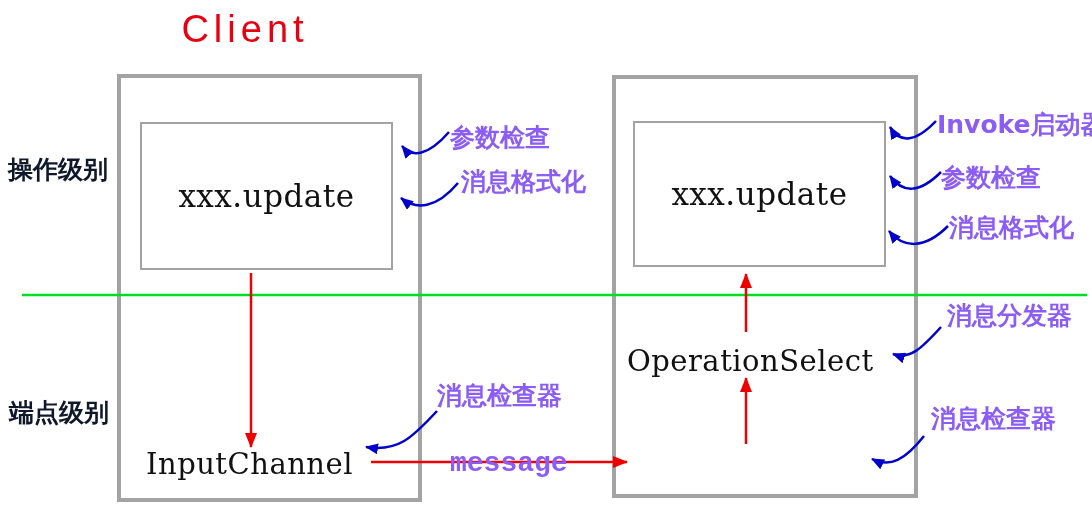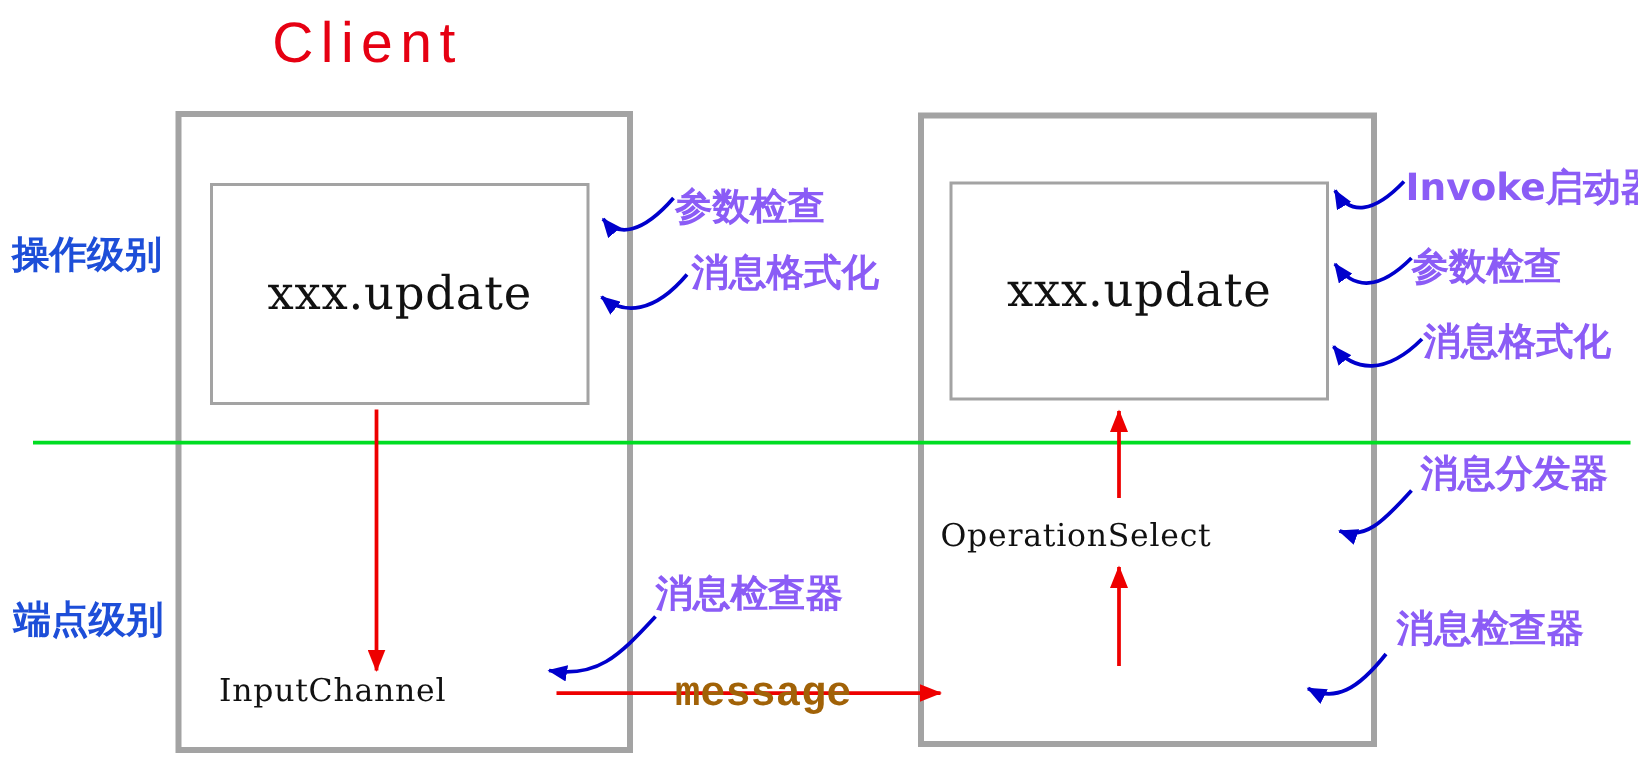--- a/index.html
+++ b/index.html
@@ -22,54 +22,54 @@
     color:#e60012;
     font-size:38px;
     letter-spacing:5px;
     font-family:Liberation Sans, sans-serif;
     text-align:center;
     white-space:nowrap;
   }
   .serif-label{
     position:absolute;
     color:#111111;
-    font-size:21px;
+    font-size:29px;
     letter-spacing:0.5px;
     font-family:"DejaVu Serif", serif;
     white-space:nowrap;
     line-height:1;
   }
   .op-label{
     color:#111111;
     font-size:31px;
     letter-spacing:0.5px;
     font-family:"DejaVu Serif", serif;
     white-space:nowrap;
   }
   .green-label{
     position:absolute;
-    color:#1d4ed8;
+    color:#0f172a;
     font-size:25px;
     font-weight:bold;
     font-family:"DejaVu Sans", sans-serif;
     white-space:nowrap;
     line-height:1;
   }
   .blue-note{
     position:absolute;
     color:#8b5cf6;
     font-size:25px;
     font-weight:bold;
     font-family:"DejaVu Sans", sans-serif;
     white-space:nowrap;
     line-height:1;
   }
   .message{
     position:absolute;
-    color:#a16207;
+    color:#8b5cf6;
     font-size:28px;
     font-weight:bold;
     font-family:"Liberation Mono", monospace;
     white-space:nowrap;
     line-height:1;
   }
   svg.arrows{position:absolute;left:0;top:0;z-index:5;}
   .txt{z-index:10;}
 </style>
 </head>

